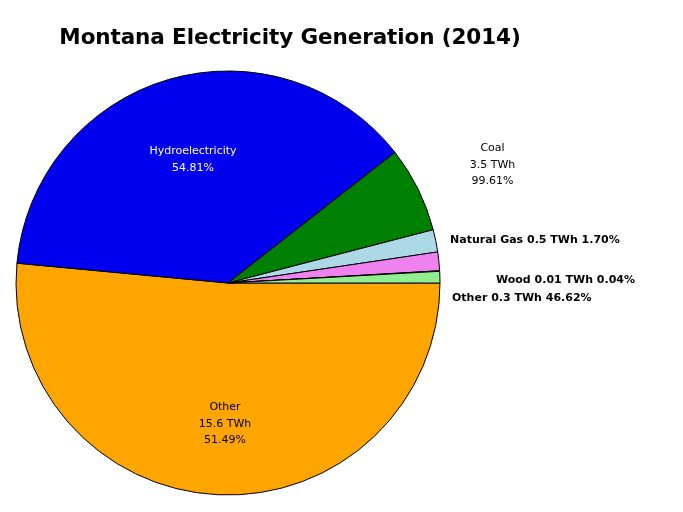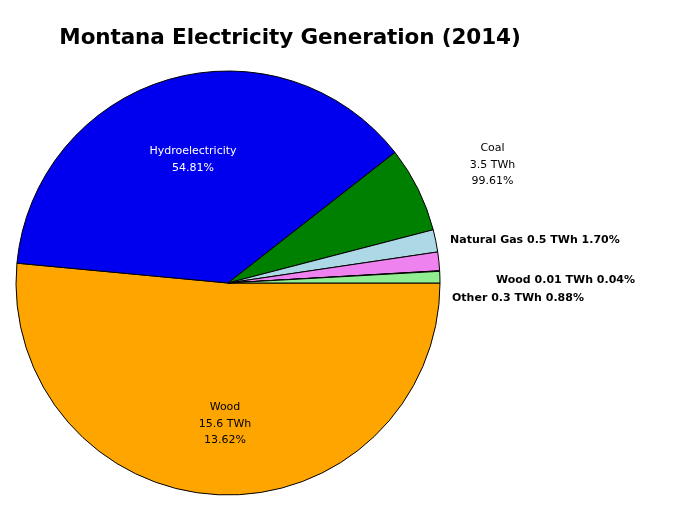--- a/index.html
+++ b/index.html
@@ -85,31 +85,31 @@
         <path d="M 228 283 L 439.676 271.284 A 212 212 0 0 1 440.000 283.000 Z" fill="#90EE90" stroke="#000000" stroke-width="1" stroke-linejoin="round"></path>
       </g>
   </svg>
 
   <div class="slice-label inside-light" style="left:68px; top:143px; width:250px;">
     <span class="lbl-line">Hydroelectricity</span>
     <span class="lbl-line">54.81%</span>
   </div>
 
   <div class="slice-label inside-dark" style="left:100px; top:399px; width:250px;">
-    <span class="lbl-line">Wood</span>
+    <span class="lbl-line">Other</span>
     <span class="lbl-line">15.6 TWh</span>
-    <span class="lbl-line">13.62%</span>
+    <span class="lbl-line">51.49%</span>
   </div>
 
   <div class="slice-label outside" style="left:415px; top:140px; width:155px;">
     <span class="lbl-line">Coal</span>
     <span class="lbl-line">3.5 TWh</span>
     <span class="lbl-line">99.61%</span>
   </div>
 
   <div class="small-label" style="left:450px; top:232px;">Natural Gas 0.5 TWh 1.70%</div>
 
 
   <div class="small-label" style="left:452px; top:272px;margin-left:44px;">Wood 0.01 TWh 0.04%</div>
 
-  <div class="small-label" style="left:452px; top:290px;">Other 0.3 TWh 0.88%</div>
+  <div class="small-label" style="left:452px; top:290px;">Other 0.3 TWh 46.62%</div>
 
 </div>
 
 </body></html>

